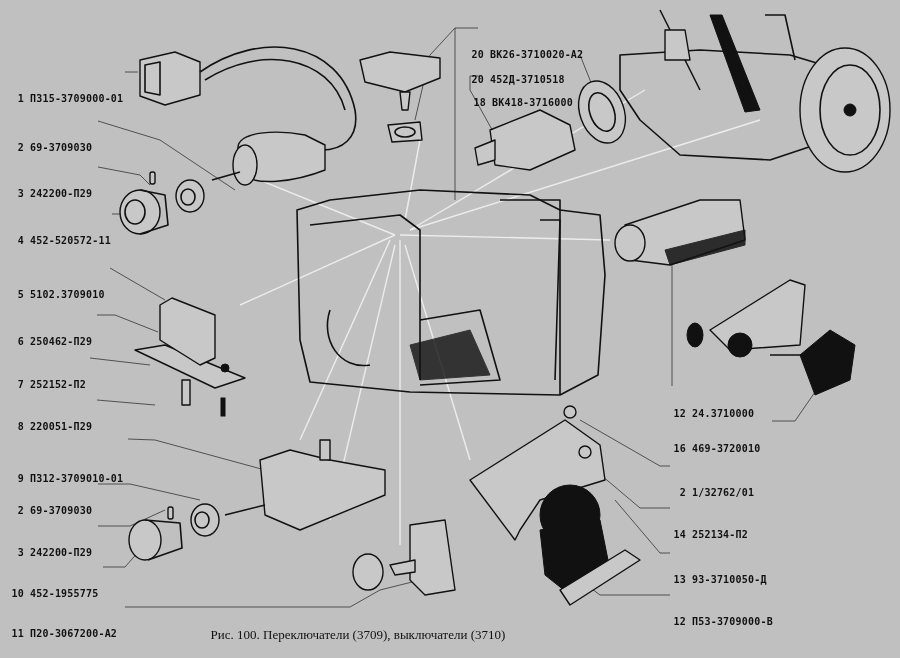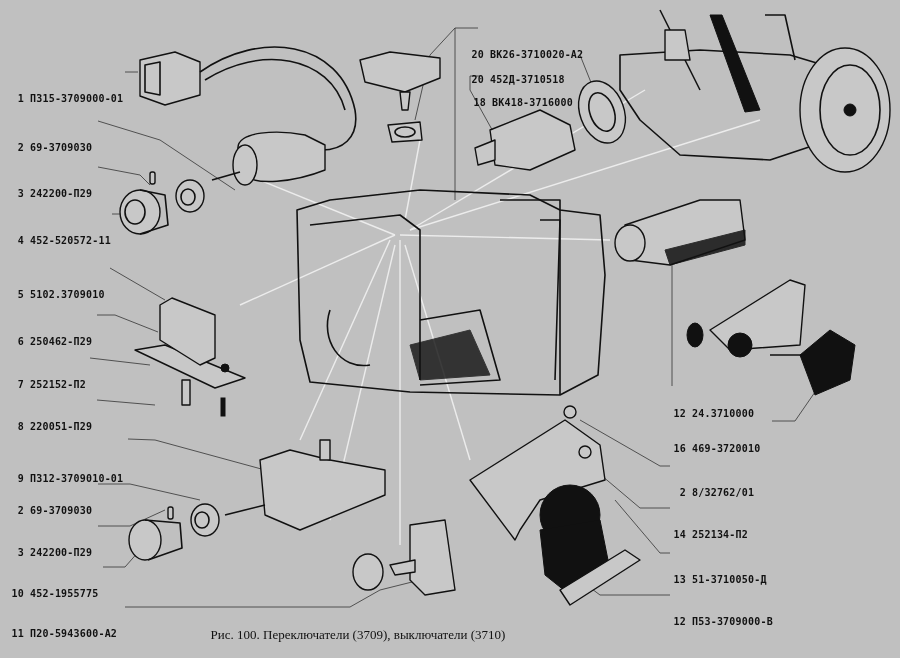--- a/index.html
+++ b/index.html
@@ -196,26 +196,26 @@
 <div class="lbl" style="left:10px;top:161px"><span class="num">3</span><span>242200-П29</span></div>
 <div class="lbl" style="left:10px;top:208px"><span class="num">4</span><span>452-520572-11</span></div>
 <div class="lbl" style="left:10px;top:262px"><span class="num">5</span><span>5102.3709010</span></div>
 <div class="lbl" style="left:10px;top:309px"><span class="num">6</span><span>250462-П29</span></div>
 <div class="lbl" style="left:10px;top:352px"><span class="num">7</span><span>252152-П2</span></div>
 <div class="lbl" style="left:10px;top:394px"><span class="num">8</span><span>220051-П29</span></div>
 <div class="lbl" style="left:10px;top:446px"><span class="num">9</span><span>П312-3709010-01</span></div>
 <div class="lbl" style="left:10px;top:478px"><span class="num">2</span><span>69-3709030</span></div>
 <div class="lbl" style="left:10px;top:520px"><span class="num">3</span><span>242200-П29</span></div>
 <div class="lbl" style="left:10px;top:561px"><span class="num">10</span><span>452-1955775</span></div>
-<div class="lbl" style="left:10px;top:601px"><span class="num">11</span><span>П20-5943600-А2</span></div>
+<div class="lbl" style="left:10px;top:601px"><span class="num">11</span><span>П20-3067200-А2</span></div>
 
 <div class="lbl" style="left:672px;top:589px"><span class="num">12</span><span>П53-3709000-В</span></div>
-<div class="lbl" style="left:672px;top:547px"><span class="num">13</span><span>51-3710050-Д</span></div>
+<div class="lbl" style="left:672px;top:547px"><span class="num">13</span><span>93-3710050-Д</span></div>
 <div class="lbl" style="left:672px;top:502px"><span class="num">14</span><span>252134-П2</span></div>
-<div class="lbl" style="left:672px;top:460px"><span class="num">2</span><span>8/32762/01</span></div>
+<div class="lbl" style="left:672px;top:460px"><span class="num">2</span><span>1/32762/01</span></div>
 <div class="lbl" style="left:672px;top:416px"><span class="num">16</span><span>469-3720010</span></div>
 <div class="lbl" style="left:672px;top:381px"><span class="num">12</span><span>24.3710000</span></div>
 
 <div class="lbl" style="left:472px;top:70px"><span class="num">18</span><span>ВК418-3716000</span></div>
 <div class="lbl" style="left:470px;top:47px"><span class="num">20</span><span>452Д-3710518</span></div>
 <div class="lbl" style="left:470px;top:22px"><span class="num">20</span><span>ВК26-3710020-А2</span></div>
 
 <div id="caption">Рис. 100. Переключатели (3709), выключатели (3710)</div>
 
 </body></html>

